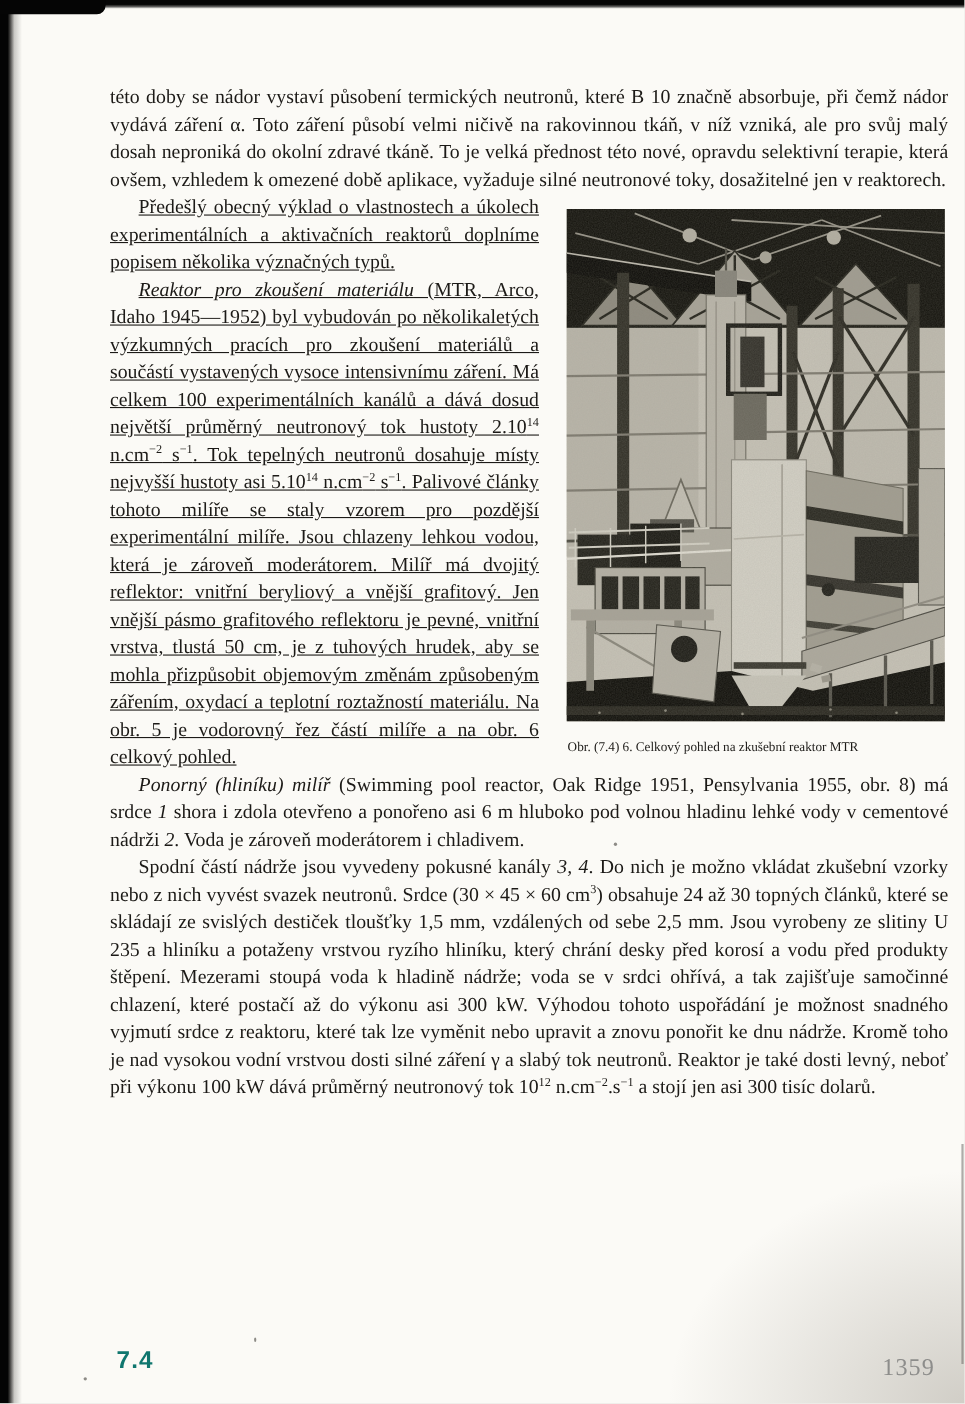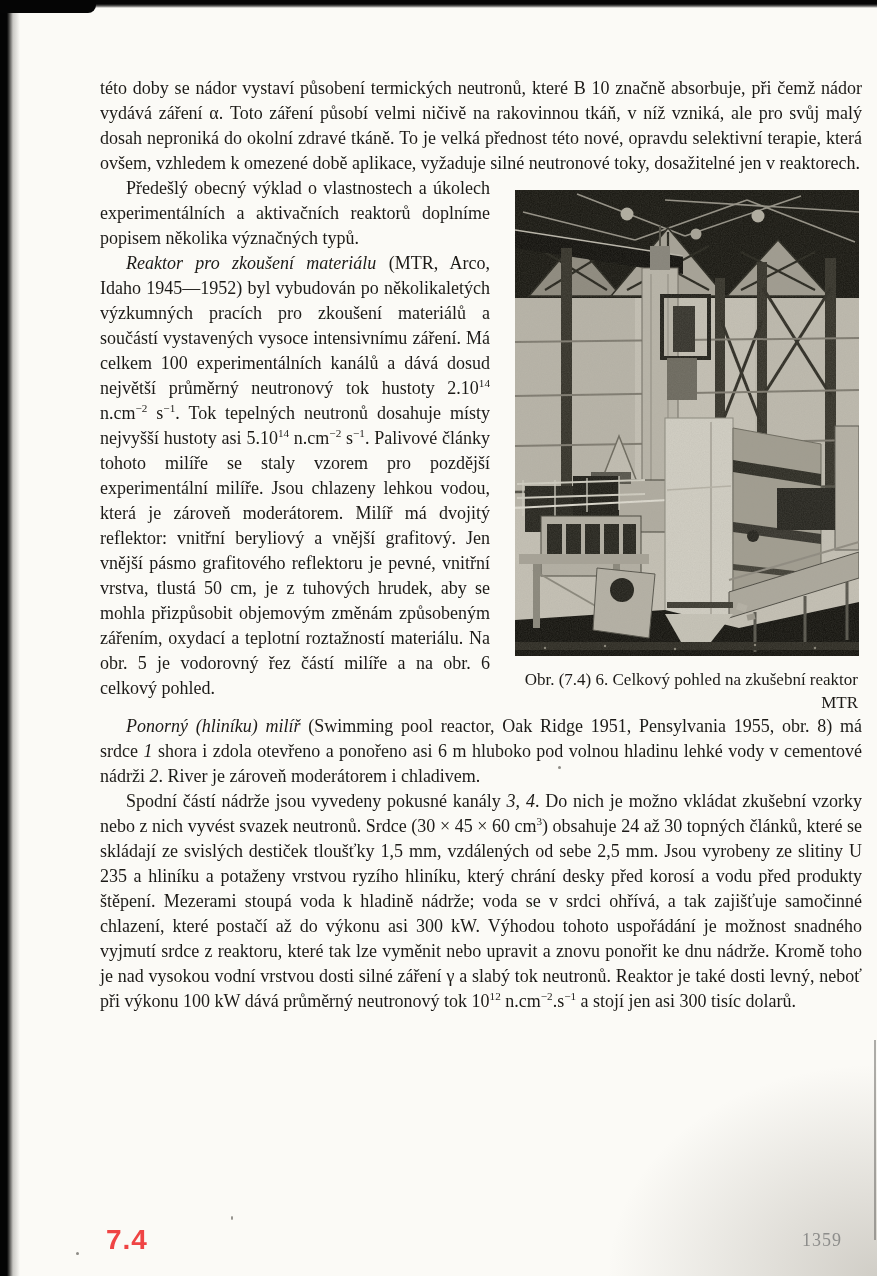--- a/index.html
+++ b/index.html
@@ -28,37 +28,37 @@
     position:absolute; left:100px; top:76px; width:762px;
     font-size:18px; line-height:25px;
     text-align:justify; hyphens:auto;
   }
   .content p { margin:0; text-indent:26px; }
   .content p.no-indent { text-indent:0; }
   .it { font-style:italic; }
   sup { font-size:.62em; line-height:0; vertical-align:super; letter-spacing:0; }
 
   .columns { display:flex; }
-  .left-col { width:390px; margin-right:22px; }
+  .left-col { width:390px; margin-right:22px;text-decoration:underline; }
   .figure { width:350px; margin:14px 0 0 0; }
   .figure svg { display:block; margin:0 auto; }
   .figure figcaption {
-    margin-top:12px; text-align:right; text-indent:0;
-    font-size:17px; line-height:23px; padding:0 4px;
+    margin-top:12px; text-align:left; text-indent:0;
+    font-size:12px; line-height:23px; padding:0 4px;
   }
 
   
   .footer-section {
     position:absolute; left:106px; top:1224px;
     font-family:"Liberation Sans","DejaVu Sans",sans-serif;
-    font-weight:bold; font-size:28px; color:#ef4444; letter-spacing:1px;text-align:center;
+    font-weight:bold; font-size:22px; color:#0f766e; letter-spacing:1px;text-align:center;
   }
   .footer-page {
     position:absolute; left:802px; top:1230px;
-    font-size:18px; color:#8d8d8b; letter-spacing:1px;
+    font-size:22px; color:#8d8d8b; letter-spacing:1px;
   }
 </style>
 </head>
 <body>
 
 <div class="page">
 
   <div class="edge-top"></div>
   <div class="edge-left"></div>
   <div class="corner-tl"></div>
@@ -226,19 +226,19 @@
               <circle cx="240" cy="455" r="1.2"></circle>
             <circle cx="300" cy="458" r="1.2"></circle>
           </g>
 
           <rect width="344" height="466" filter="url(#grain)" opacity="0.45"></rect>
         </svg>
         <figcaption>Obr. (7.4) 6. Celkový pohled na zkušební reaktor MTR</figcaption>
       </figure>
     </div>
 
-    <p><span class="it">Ponorný (hliníku) milíř</span><span> (Swimming pool reactor, Oak Ridge 1951, Pensylvania 1955, obr. 8) má srdce </span><span class="it">1</span><span> shora i zdola otevřeno a ponořeno asi 6 m hluboko pod volnou hladinu lehké vody v cementové nádrži </span><span class="it">2</span><span>. River je zároveň moderátorem i chladivem.</span></p>
+    <p><span class="it">Ponorný (hliníku) milíř</span><span> (Swimming pool reactor, Oak Ridge 1951, Pensylvania 1955, obr. 8) má srdce </span><span class="it">1</span><span> shora i zdola otevřeno a ponořeno asi 6 m hluboko pod volnou hladinu lehké vody v cementové nádrži </span><span class="it">2</span><span>. Voda je zároveň moderátorem i chladivem.</span></p>
     <p><span>Spodní částí nádrže jsou vyvedeny pokusné kanály </span><span class="it">3, 4</span><span>. Do nich je možno vkládat zkušební vzorky nebo z nich vyvést svazek neutronů. Srdce (30 × 45 × 60 cm</span><sup>3</sup><span>) obsahuje 24 až 30 topných článků, které se skládají ze svislých destiček tloušťky 1,5 mm, vzdálených od sebe 2,5 mm. Jsou vyrobeny ze slitiny U 235 a hliníku a potaženy vrstvou ryzího hliníku, který chrání desky před korosí a vodu před produkty štěpení. Mezerami stoupá voda k hladině nádrže; voda se v srdci ohřívá, a tak zajišťuje samočinné chlazení, které postačí až do výkonu asi 300 kW. Výhodou tohoto uspořádání je možnost snadného vyjmutí srdce z reaktoru, které tak lze vyměnit nebo upravit a znovu ponořit ke dnu nádrže. Kromě toho je nad vysokou vodní vrstvou dosti silné záření γ a slabý tok neutronů. Reaktor je také dosti levný, neboť při výkonu 100 kW dává průměrný neutronový tok 10</span><sup>12</sup><span> n.cm</span><sup>−2</sup><span>.s</span><sup>−1</sup><span> a stojí jen asi 300 tisíc dolarů.</span></p>
   </div>
 
   <div class="footer-section">7.4</div>
   <div class="footer-page">1359</div>
 </div>
 
 </body></html>

